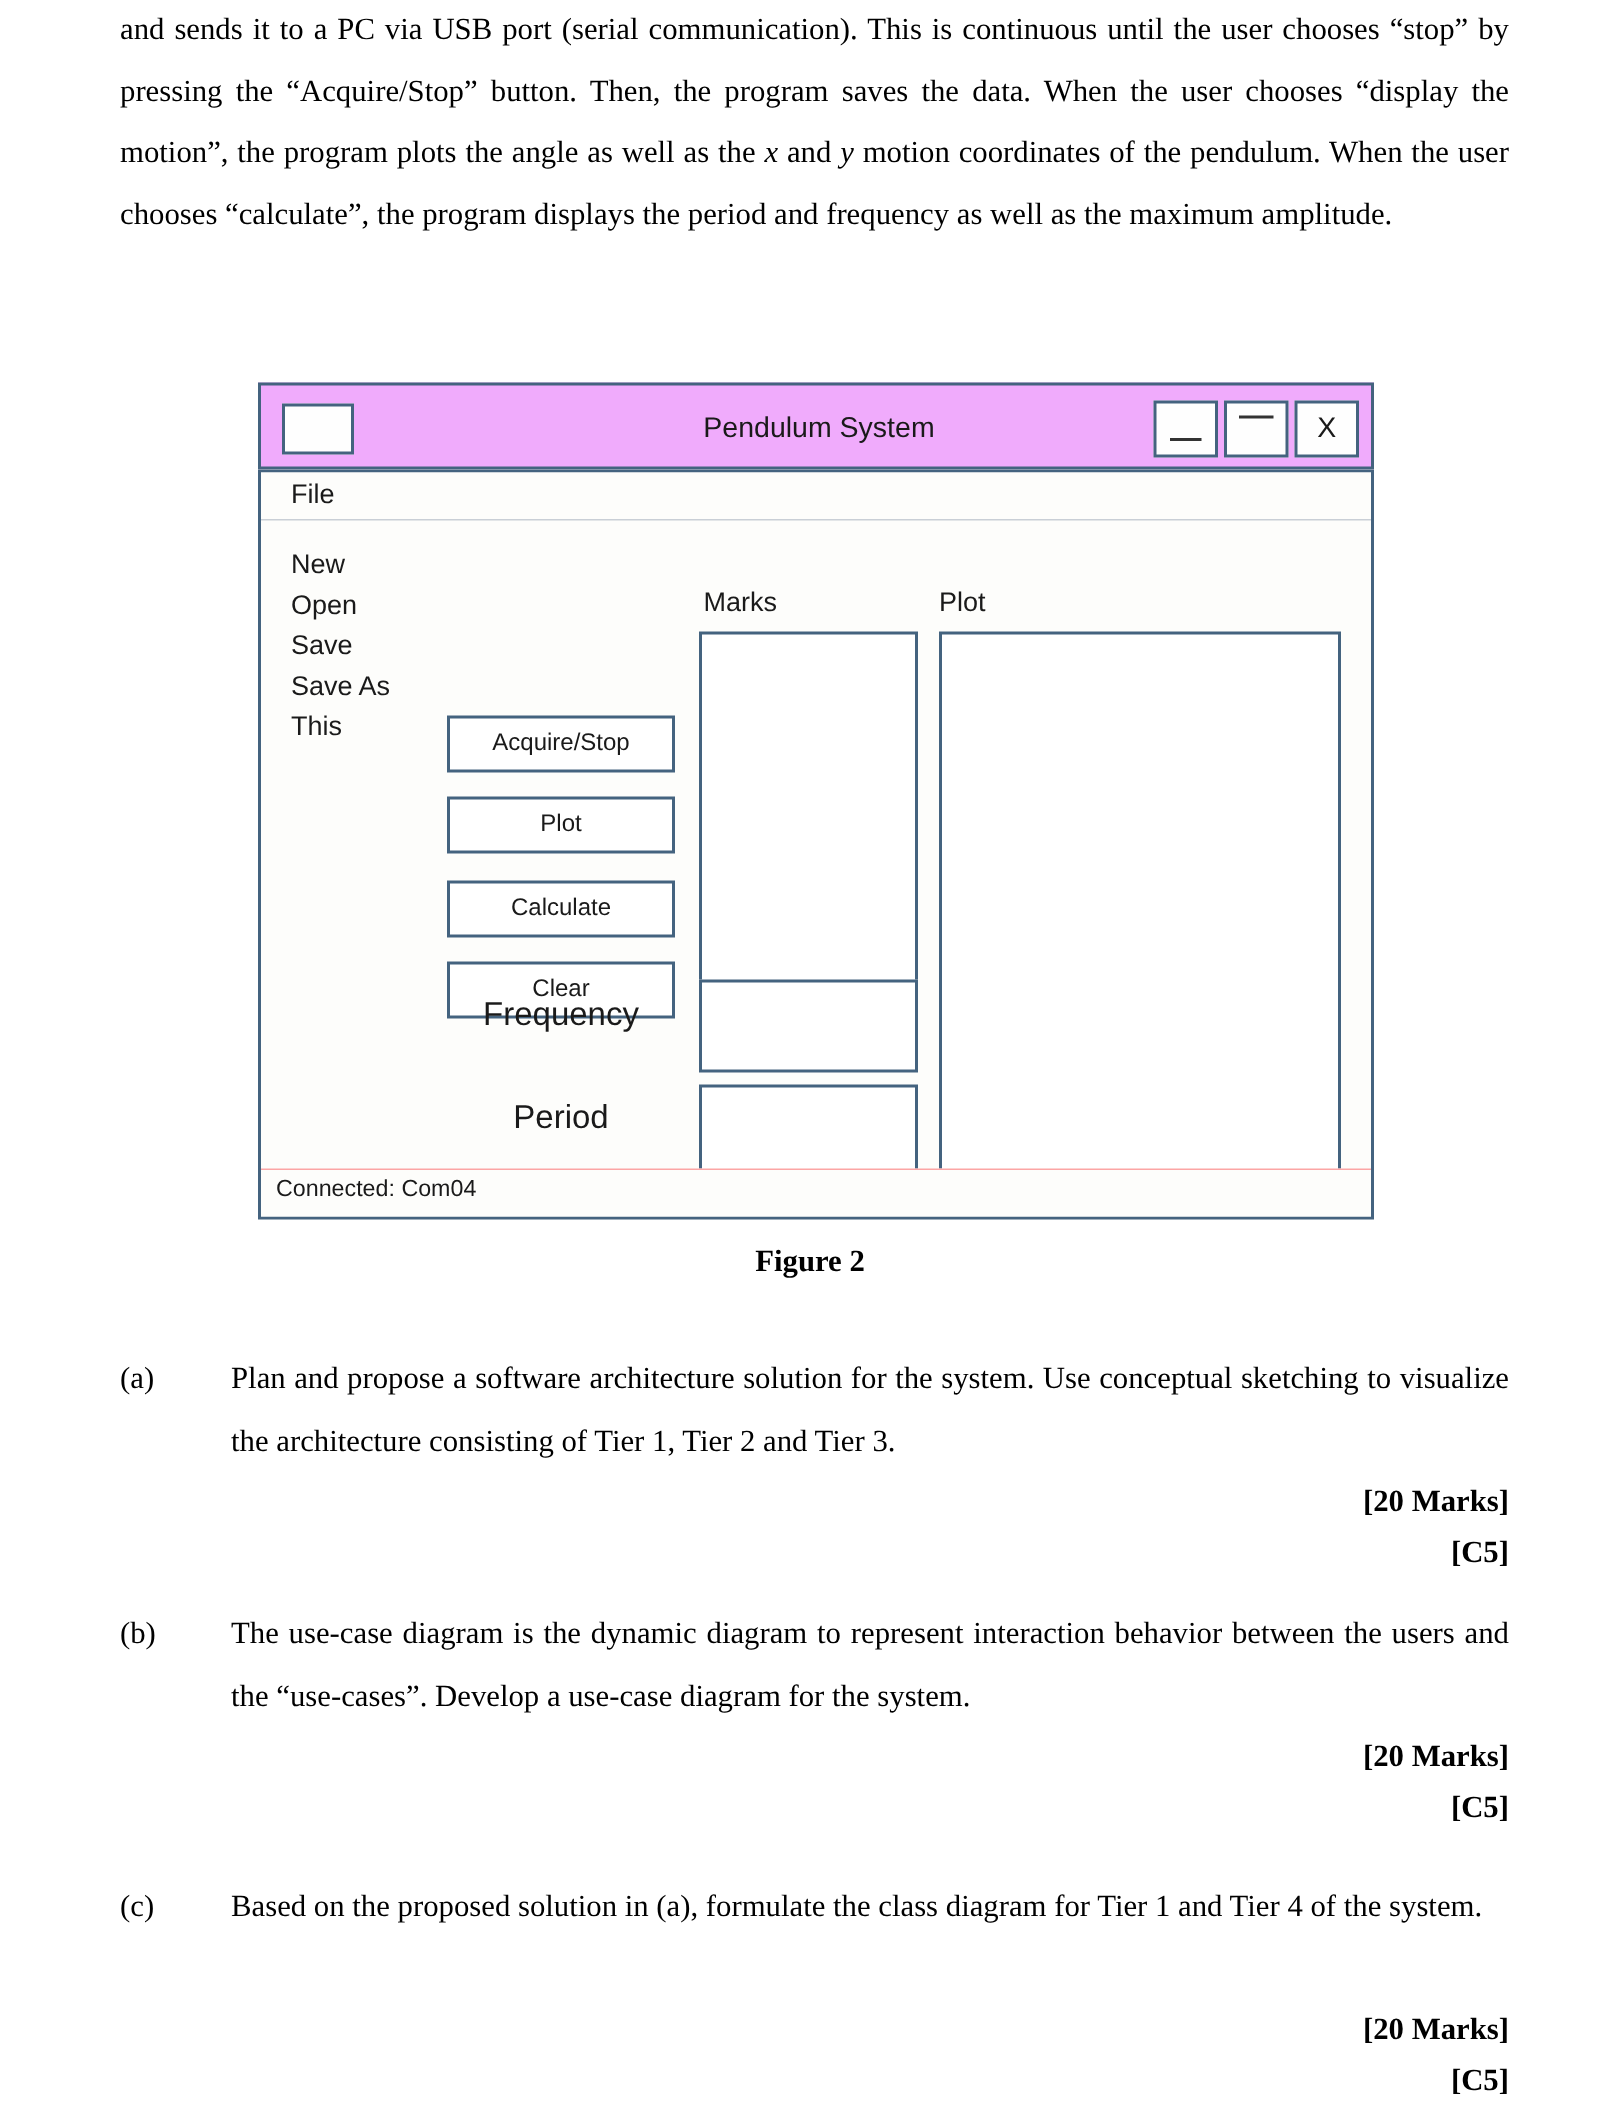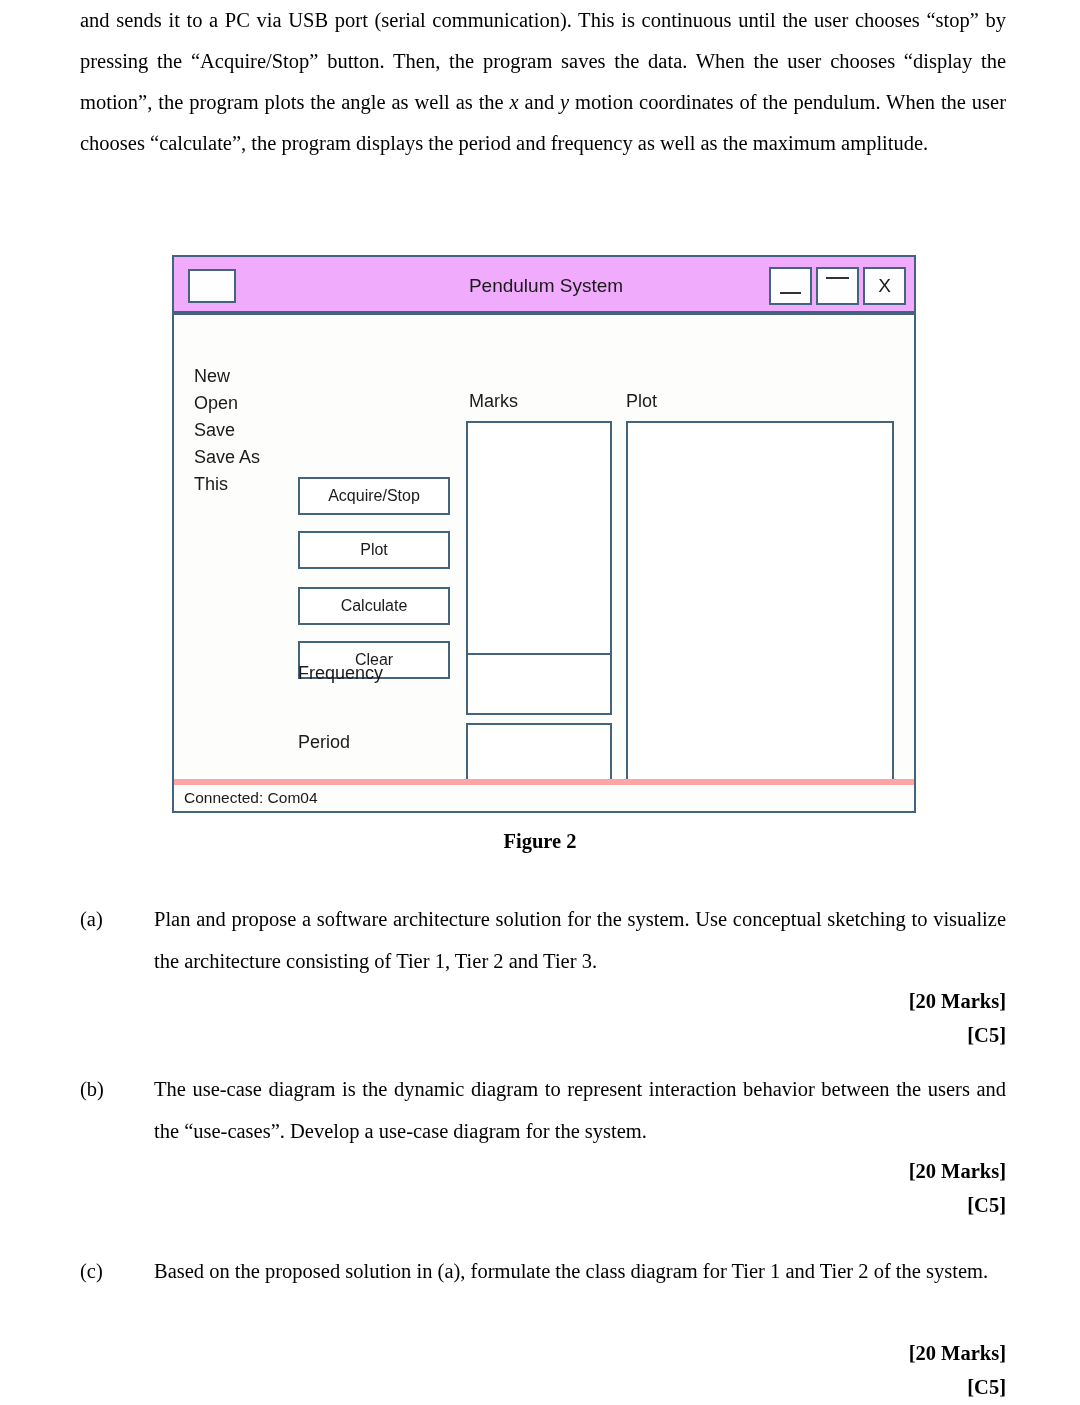--- a/index.html
+++ b/index.html
@@ -177,23 +177,23 @@
     position: absolute;
   }
   .mk-btn.b0 { top: 0px; }
   .mk-btn.b1 { top: 54px; }
   .mk-btn.b2 { top: 110px; }
   .mk-btn.b3 { top: 164px; }
 
   .field-label {
     position: absolute;
     font-family: "Liberation Sans", "DejaVu Sans", sans-serif;
-    font-size: 18px;
-    color: #1a1a1a;
-    text-align: left;
+    font-size: 22px;
+    color: #1a1a1a;
+    text-align: center;
     width: 152px;
     left: 124px;
   }
   .field-label.freq { top: 348px; }
   .field-label.period { top: 417px; }
 
   .panel-label {
     position: absolute;
     font-family: "Liberation Sans", "DejaVu Sans", sans-serif;
     font-size: 18px;
@@ -213,21 +213,21 @@
   .box.period-field{ left: 292px; top: 408px; width: 146px; height: 62px; }
   .box.plot-area   { left: 452px; top: 106px; width: 268px; height: 364px; }
 
   .statusbar {
     position: absolute;
     left: 0;
     bottom: 0;
     width: 100%;
     height: 32px;
     box-sizing: border-box;
-    border-top: 6px solid #fca5a5;
+    border-top: 1px solid #fca5a5;
     background: #fdfdfb;
     padding-left: 28px;
   }
   .statusbar-text {
     position: absolute;
     left: 10px;
     top: 4px;
     font-family: "Liberation Sans", "DejaVu Sans", sans-serif;
     font-size: 15.5px;
     color: #1a1a1a;
@@ -287,20 +287,23 @@
       </div>
       <div class="win-btn">
         <span class="bar-high"></span>
       </div>
       <div class="win-btn">X</div>
     </div>
   </div>
 
   <div class="winbody">
 
+    <div class="menubar">
+      <div class="menubar-label">File</div>
+    </div>
 
     <div class="menu-list">
       <div>New</div>
       <div>Open</div>
       <div>Save</div>
       <div>Save As</div>
       <div>This</div>
     </div>
 
     <div class="btn-col">
@@ -338,16 +341,16 @@
 
 <div class="q qb">
   <div class="q-letter">(b)</div>
   <div class="q-body">The use-case diagram is the dynamic diagram to represent interaction behavior between the users and the “use-cases”. Develop a use-case diagram for the system.</div>
   <div class="q-marks" style="top:86px">[20 Marks]</div>
   <div class="q-marks" style="top:120px">[C5]</div>
 </div>
 
 <div class="q qc">
   <div class="q-letter">(c)</div>
-  <div class="q-body">Based on the proposed solution in (a), formulate the class diagram for Tier 1 and Tier 2 of the system.</div>
+  <div class="q-body">Based on the proposed solution in (a), formulate the class diagram for Tier 1 and Tier 4 of the system.</div>
   <div class="q-marks" style="top:86px">[20 Marks]</div>
   <div class="q-marks" style="top:120px">[C5]</div>
 </div>
 
 </body></html>

